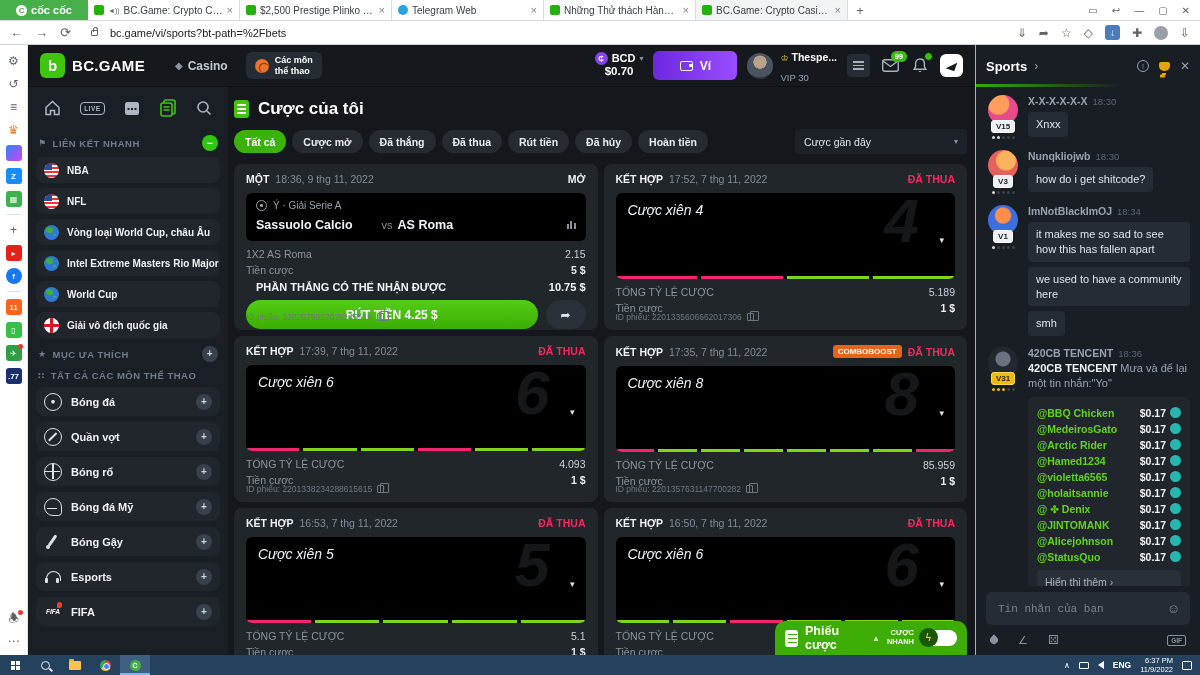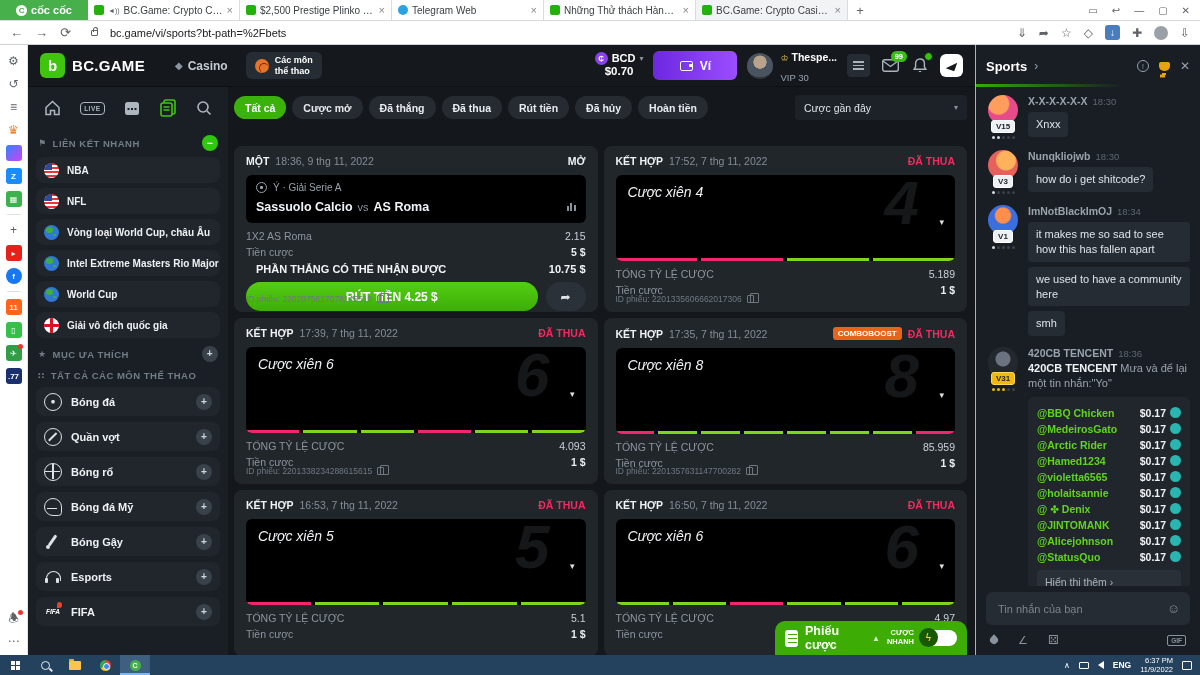--- a/index.html
+++ b/index.html
@@ -143,21 +143,21 @@
   .sic.fifa::after{content:"";position:absolute;right:0;top:-1px;width:5px;height:6px;background:#e8432a;
        border-radius:50% 50% 50% 0;}
 
   
   .content{grid-column:2;position:relative;padding:8px 8px 0 6px;overflow:hidden;background:#14181d;}
   .titlerow{display:flex;align-items:center;gap:9px;margin:4px 0 10px;}
   .docico{width:15px;height:18px;background:#3fc50d;border-radius:3px;position:relative;}
   .docico::before{content:"";position:absolute;left:3px;top:4px;width:9px;height:1.5px;background:#fff;
         box-shadow:0 4px 0 #fff,0 8px 0 #fff;}
   .ptitle{color:#fff;font-size:17px;font-weight:bold;}
-  .filters{display:flex;align-items:center;gap:6px;margin-bottom:26px;}
+  .filters{display:flex;align-items:center;gap:6px;margin-bottom:10px;}
   .pill{height:23px;border-radius:12px;padding:0 11px;display:flex;align-items:center;background:#262b31;
         color:#e8ecf0;font-size:10.5px;font-weight:bold;white-space:nowrap;}
   .pill.active{background:#3bb10c;color:#fff;}
   .sortdd{margin-left:auto;width:172px;height:25px;background:#1d2228;border-radius:4px;display:flex;
           align-items:center;padding:0 9px;color:#dfe4e9;font-size:10.5px;}
   .sortdd .caret{margin-left:auto;}
   .grid{display:grid;grid-template-columns:1fr 1fr;gap:6px;}
   .card{background:#21262b;border-radius:8px;padding:9px 12px;height:166px;position:relative;}
   .chead{display:flex;align-items:center;gap:6px;font-size:10.5px;}
   .ctype{color:#f0f3f6;font-weight:800;}
@@ -172,21 +172,21 @@
   .ctitle{color:#eef1f4;font-size:14px;}
   .wmark{position:absolute;right:36px;top:-8px;font-size:62px;font-weight:800;color:rgba(130,140,152,0.16);}
   .pcaret{position:absolute;right:11px;top:42px;color:#dfe3e8;font-size:9px;}
   .segs{position:absolute;left:0;right:0;bottom:0;height:3px;display:flex;gap:4px;}
   .seg{flex:1;} .seg.win{background:#7fd41e;} .seg.lose{background:#f1266e;}
   .panel.single{padding:7px 10px 9px;}
   .leaguerow{display:flex;align-items:center;gap:6px;color:#99a2ac;font-size:10px;}
   .minisoccer{width:11px;height:11px;border:1.2px solid #99a2ac;border-radius:50%;position:relative;}
   .minisoccer::after{content:"";position:absolute;left:3px;top:3px;width:3px;height:3px;background:#99a2ac;border-radius:1px;}
   .teamsrow{display:flex;align-items:center;gap:5px;margin-top:7px;color:#f0f3f6;font-size:12.5px;font-weight:bold;}
-  .vs{color:#8a939c;font-weight:normal;font-size:11px;}
+  .vs{color:#8a939c;font-weight:normal;font-size:11px;margin-left:24px;}
   .statsico{margin-left:auto;display:flex;align-items:flex-end;gap:1.5px;}
   .statsico i{width:2px;background:#8a939c;display:block;}
   .crow{display:flex;justify-content:space-between;font-size:10.5px;color:#8d959e;margin:4px 0;}
   .crow .val{color:#c9d0d8;}
   .crow .val.strong{color:#e9edf1;font-weight:bold;}
   .winrow{display:flex;justify-content:space-between;font-size:11px;font-weight:800;color:#f2f5f8;margin:5px 0;padding-left:10px;}
   .corow{display:flex;gap:8px;margin:7px 0 6px;}
   .cobtn{flex:1;height:29px;border-radius:15px;background:linear-gradient(180deg,#54cd14,#3cae05);color:#fff;
          font-weight:800;font-size:12px;display:flex;align-items:center;justify-content:center;}
   .sharebtn{width:40px;height:29px;border-radius:15px;background:#2b3138;color:#dfe3e8;font-size:12px;
@@ -246,21 +246,21 @@
   .tipcard{margin-top:6px;background:#21262c;border-radius:6px;padding:6px 9px;}
   .tiprow{display:flex;align-items:flex-end;justify-content:space-between;margin:4px 0;}
   .tipname{color:#5fd41f;font-weight:800;font-size:10.5px;}
   .tipval{display:flex;align-items:center;gap:4px;color:#f0f3f6;font-weight:800;font-size:10.5px;}
   .tcoin{width:11px;height:11px;border-radius:50%;background:#2ab6b0;}
   .showmore{margin-top:7px;background:#2a3037;border-radius:4px;height:24px;display:flex;align-items:center;
             padding:0 8px;color:#aab3bc;font-size:10.5px;}
   .chatinput{flex:none;padding:6px 10px 6px;}
   .inbox{background:#262c33;border-radius:6px;height:33px;display:flex;align-items:center;padding:0 10px;}
   .inbox input{flex:1;background:transparent;border:none;outline:none;color:#dfe4e9;font-size:11px;
-               font-family:Liberation Sans, sans-serif;}
+               font-family:Liberation Mono, monospace;}
   .inbox input::placeholder{color:#7b848e;}
   .smiley{color:#8a939d;font-size:13px;}
   .chtools{display:flex;align-items:center;gap:20px;margin-top:8px;color:#8a939d;padding:0 4px 2px;}
   .drop{width:8px;height:8px;background:#8a939d;border-radius:0 50% 50% 50%;transform:rotate(45deg);}
   .slashico{font-size:11px;}
   .diceico{font-size:12px;}
   .gif{margin-left:auto;border:1px solid #8a939d;border-radius:2px;font-size:6.5px;font-weight:bold;
        padding:1px 3px;}
 
   
@@ -543,20 +543,24 @@
         </div>
         <div class="spitem">
           <span class="sic fifa">FIFA</span>
           <span>FIFA</span>
           <span class="pluscirc">+</span>
         </div>
       </div>
   </div>
 
   <div class="content">
+    <div class="titlerow">
+      <span class="docico"></span>
+      <span class="ptitle">Cược của tôi</span>
+    </div>
     <div class="filters" id="filters">
         <div class="pill active">Tất cả</div>
         <div class="pill">Cược mở</div>
         <div class="pill">Đã thắng</div>
         <div class="pill">Đã thua</div>
         <div class="pill">Rút tiền</div>
         <div class="pill">Đã hủy</div>
         <div class="pill">Hoàn tiền</div>
         <div class="sortdd">
           <span>Cược gần đây</span>

